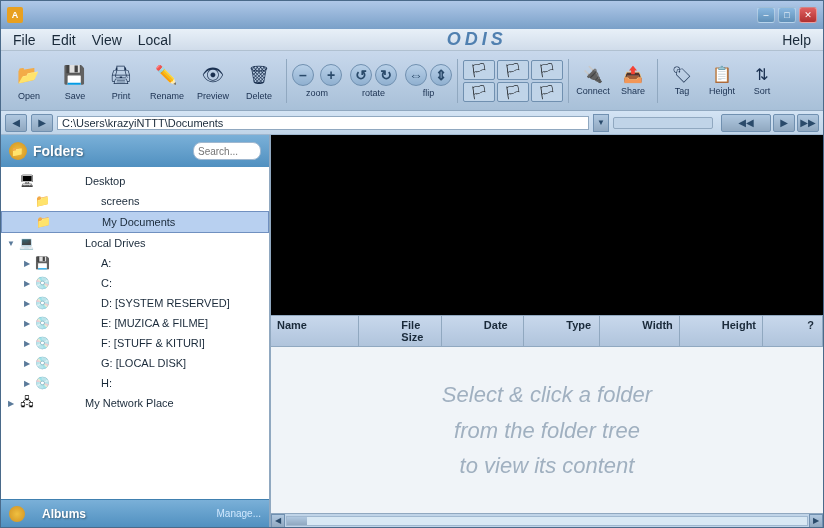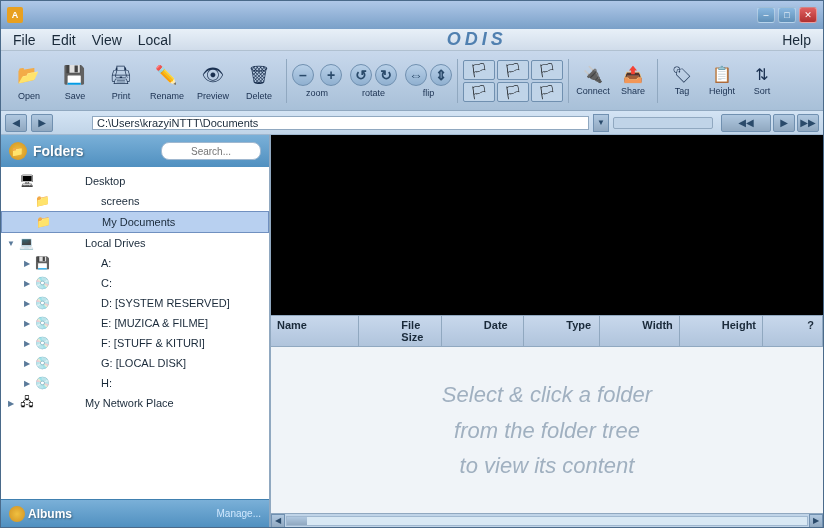--- a/index.html
+++ b/index.html
@@ -139,21 +139,20 @@
       border-bottom: 1px solid #a0b8d0;
     }
     .address-input {
       flex: 1;
       height: 14px;
       border: 1px solid #90a8c0;
       background: white;
       padding: 0 4px;
       font-size: 11px;
       color: #1a2a3a;
-      margin-left: 35px;
     }
     .address-arrow {
       width: 16px; height: 18px;
       background: linear-gradient(to bottom, #b0c8e0, #90a8c0);
       border: 1px solid #7090b0;
       display: flex; align-items: center; justify-content: center;
       cursor: pointer; font-size: 8px; color: #2a4a6a;
     }
     .nav-btn {
       width: 22px; height: 18px;
@@ -201,28 +200,27 @@
       font-size: 10px; color: white;
     }
     .sidebar-header-title {
       color: white;
       font-size: 14px;
       font-weight: bold;
       text-shadow: 1px 1px 2px rgba(0,0,0,0.4);
     }
     .sidebar-search {
       margin-left: auto;
-      width: 100px; height: 18px;
+      width: 68px; height: 18px;
       border: 1px solid #a0b8d0;
       background: white;
       padding: 0 4px;
       font-size: 10px;
       color: #888;
       border-radius: 8px;
-      text-align: center;
     }
     .sidebar-tree {
       flex: 1;
       overflow-y: auto;
       padding: 4px 0;
       background: white;
     }
     .tree-item {
       display: flex;
       align-items: center;
@@ -247,21 +245,21 @@
     .sidebar-bottom {
       display: flex;
       flex-direction: column;
     }
     .sidebar-section {
       height: 28px;
       background: linear-gradient(to bottom, #7ab0d8, #5090c0);
       display: flex;
       align-items: center;
       padding: 0 8px;
-      gap: 3px;
+      gap: 17px;
       border-top: 1px solid #4080b0;
     }
     .sidebar-section-icon {
       width: 16px; height: 16px;
       background: radial-gradient(circle, #f0c040, #d09020);
       border-radius: 50%;
     }
     .sidebar-section-title {
       color: white; font-size: 12px; font-weight: bold;
       text-shadow: 1px 1px 2px rgba(0,0,0,0.4);

